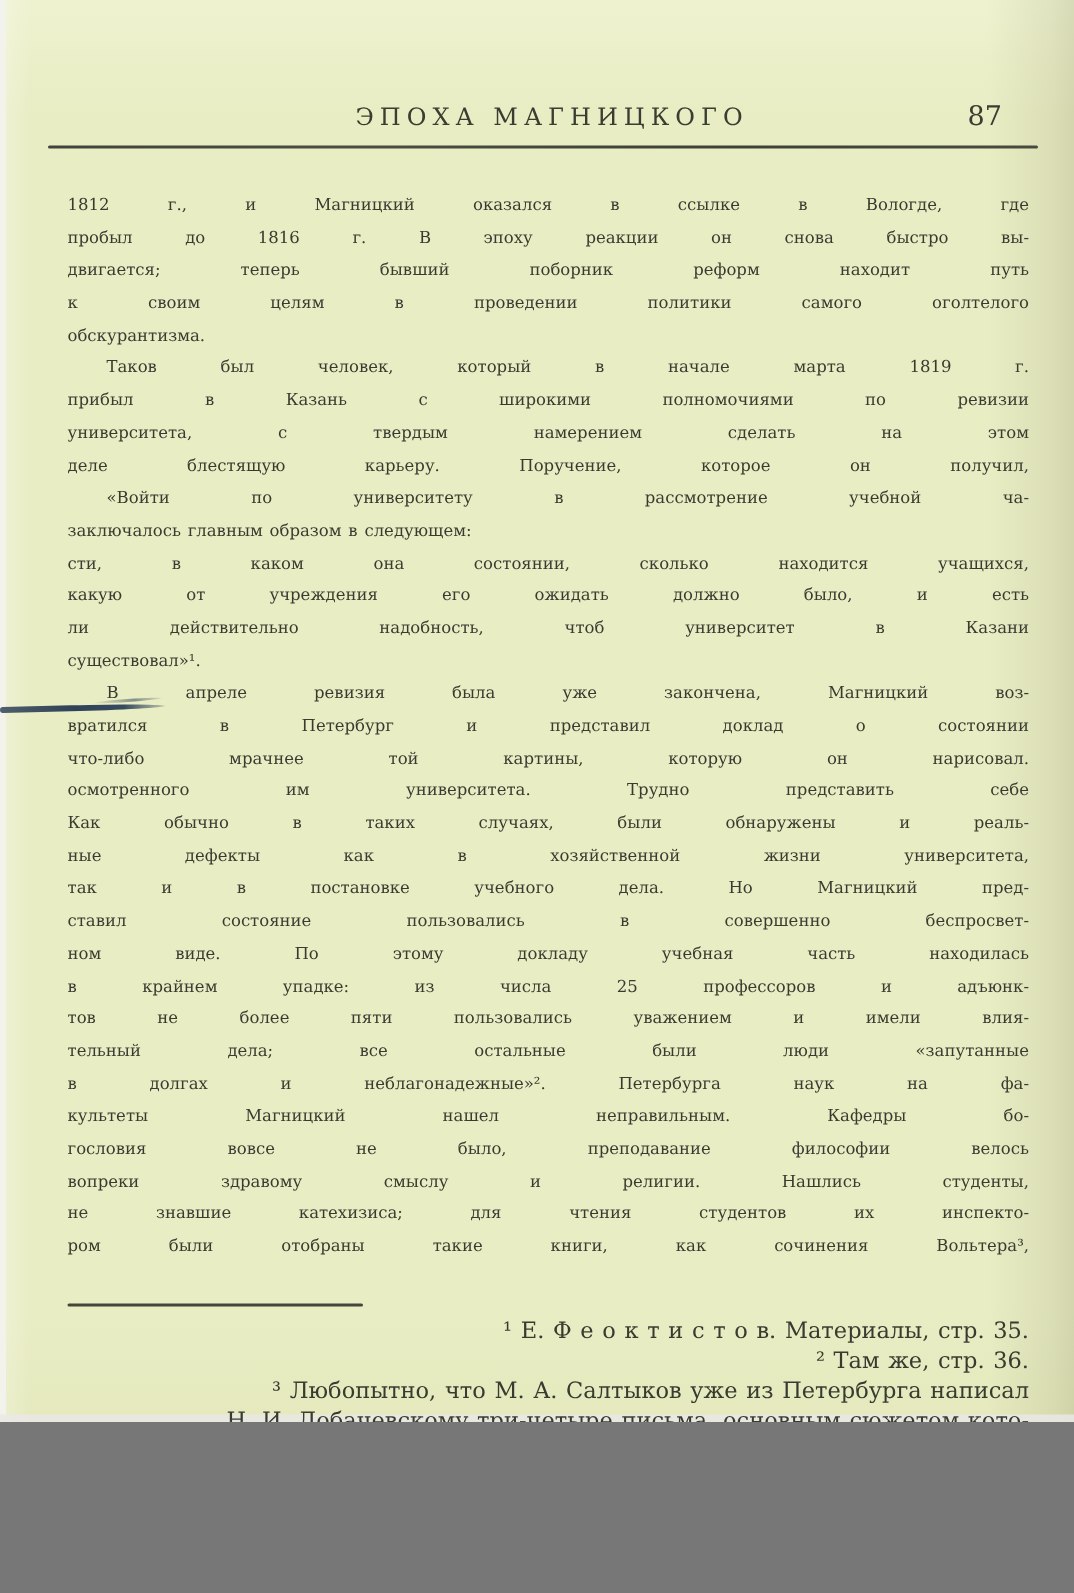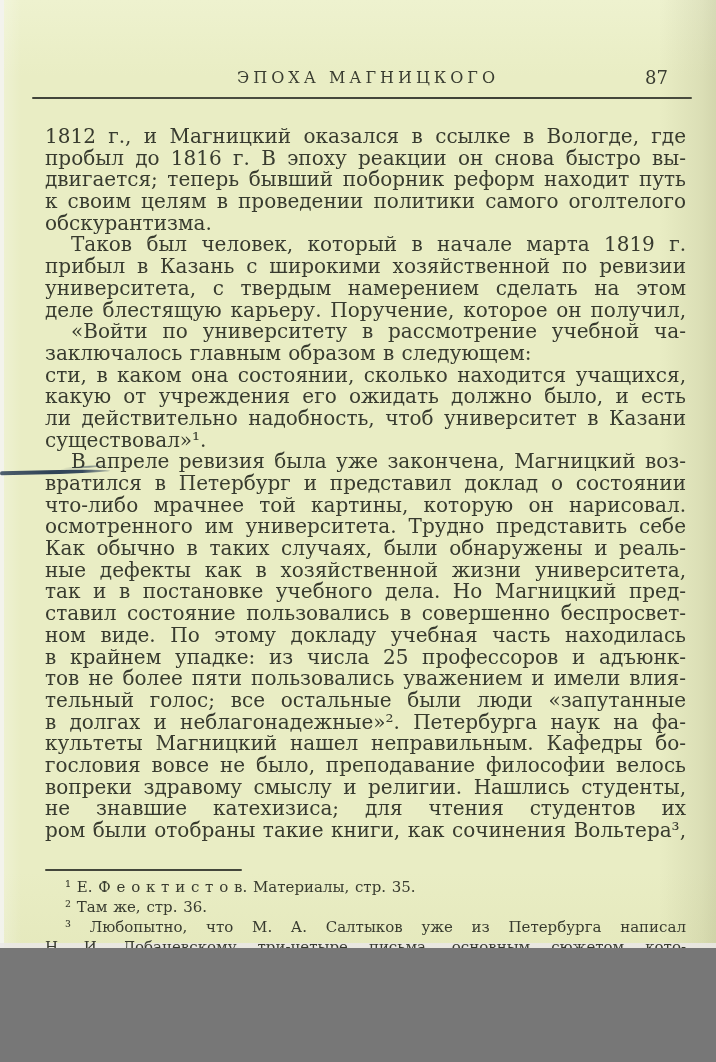--- a/index.html
+++ b/index.html
@@ -34,21 +34,21 @@
     position: absolute; top: 67px; left: 645px;
     font-size: 18px; color: #3a3d31;
   }
   .header-rule {
     position: absolute; top: 97px; left: 32px; width: 660px; height: 2px;
     background: linear-gradient(90deg, #41443a 0%, #4a4d40 30%, #3e4136 70%, #484b3e 100%);
     border-radius: 1px;
   }
   .body-text {
     position: absolute; top: 126px; left: 45px; width: 641px;
-    font-size: 20px;
+    font-size: 11px;
   }
   .line {
     height: 21.7px; line-height: 21.7px;
     overflow: hidden;
     text-align: justify;
     word-spacing: 1px;
   }
   .line::after { content: ""; display: inline-block; width: 100%; height: 0; }
   .line.no-j { text-align: left; }
   .line.no-j::after { content: none; }
@@ -66,21 +66,21 @@
     transform: rotate(-4deg);
   }
   .footnote-sep {
     position: absolute; top: 869px; left: 45px; width: 197px; height: 2px;
     background: #43463b; border-radius: 1px;
   }
   .footnotes {
     position: absolute; top: 877px; left: 45px; width: 641px;
     font-size: 15px;
   }
-  .footnotes .line { height: 20px; line-height: 20px; }
+  .footnotes .line { height: 20px; line-height: 20px; text-align: right; }
   .footnotes .line.indent { text-indent: 20px; }
   .speck {
     position: absolute; top: 1022px; left: 659px; width: 3px; height: 3px;
     border-radius: 50%; background: rgba(110,100,80,0.55);
   }
 </style>
 </head>
 <body>
 
 <div class="page">
@@ -95,41 +95,41 @@
   <div class="header-rule"></div>
 
   <div class="body-text">
 
   <div class="line">1812 г., и Магницкий оказался в ссылке в Вологде, где</div>
       <div class="line">пробыл до 1816 г. В эпоху реакции он снова быстро вы-</div>
       <div class="line">двигается; теперь бывший поборник реформ находит путь</div>
       <div class="line">к своим целям в проведении политики самого оголтелого</div>
       <div class="line no-j">обскурантизма.</div>
       <div class="line indent">Таков был человек, который в начале марта 1819 г.</div>
-      <div class="line">прибыл в Казань с широкими хозяйственной по ревизии</div>
+      <div class="line">прибыл в Казань с широкими полномочиями по ревизии</div>
       <div class="line">университета, с твердым намерением сделать на этом</div>
       <div class="line">деле блестящую карьеру. Поручение, которое он получил,</div>
       <div class="line indent">«Войти по университету в рассмотрение учебной ча-</div>
       <div class="line no-j">заключалось главным образом в следующем:</div>
       <div class="line">сти, в каком она состоянии, сколько находится учащихся,</div>
       <div class="line">какую от учреждения его ожидать должно было, и есть</div>
       <div class="line">ли действительно надобность, чтоб университет в Казани</div>
       <div class="line no-j">существовал»¹.</div>
       <div class="line indent">В апреле ревизия была уже закончена, Магницкий воз-</div>
       <div class="line">вратился в Петербург и представил доклад о состоянии</div>
       <div class="line">что-либо мрачнее той картины, которую он нарисовал.</div>
       <div class="line">осмотренного им университета. Трудно представить себе</div>
       <div class="line">Как обычно в таких случаях, были обнаружены и реаль-</div>
       <div class="line">ные дефекты как в хозяйственной жизни университета,</div>
       <div class="line">так и в постановке учебного дела. Но Магницкий пред-</div>
       <div class="line">ставил состояние пользовались в совершенно беспросвет-</div>
       <div class="line">ном виде. По этому докладу учебная часть находилась</div>
       <div class="line">в крайнем упадке: из числа 25 профессоров и адъюнк-</div>
       <div class="line">тов не более пяти пользовались уважением и имели влия-</div>
-      <div class="line">тельный голос; все остальные были люди «запутанные</div>
+      <div class="line">тельный дела; все остальные были люди «запутанные</div>
       <div class="line">в долгах и неблагонадежные»². Петербурга наук на фа-</div>
       <div class="line">культеты Магницкий нашел неправильным. Кафедры бо-</div>
       <div class="line">гословия вовсе не было, преподавание философии велось</div>
       <div class="line">вопреки здравому смыслу и религии. Нашлись студенты,</div>
       <div class="line">не знавшие катехизиса; для чтения студентов их инспекто-</div>
       <div class="line">ром были отобраны такие книги, как сочинения Вольтера³,</div>
     </div>
 
   <div class="pen-mark"></div>
   <div class="pen-mark-tail"></div>

